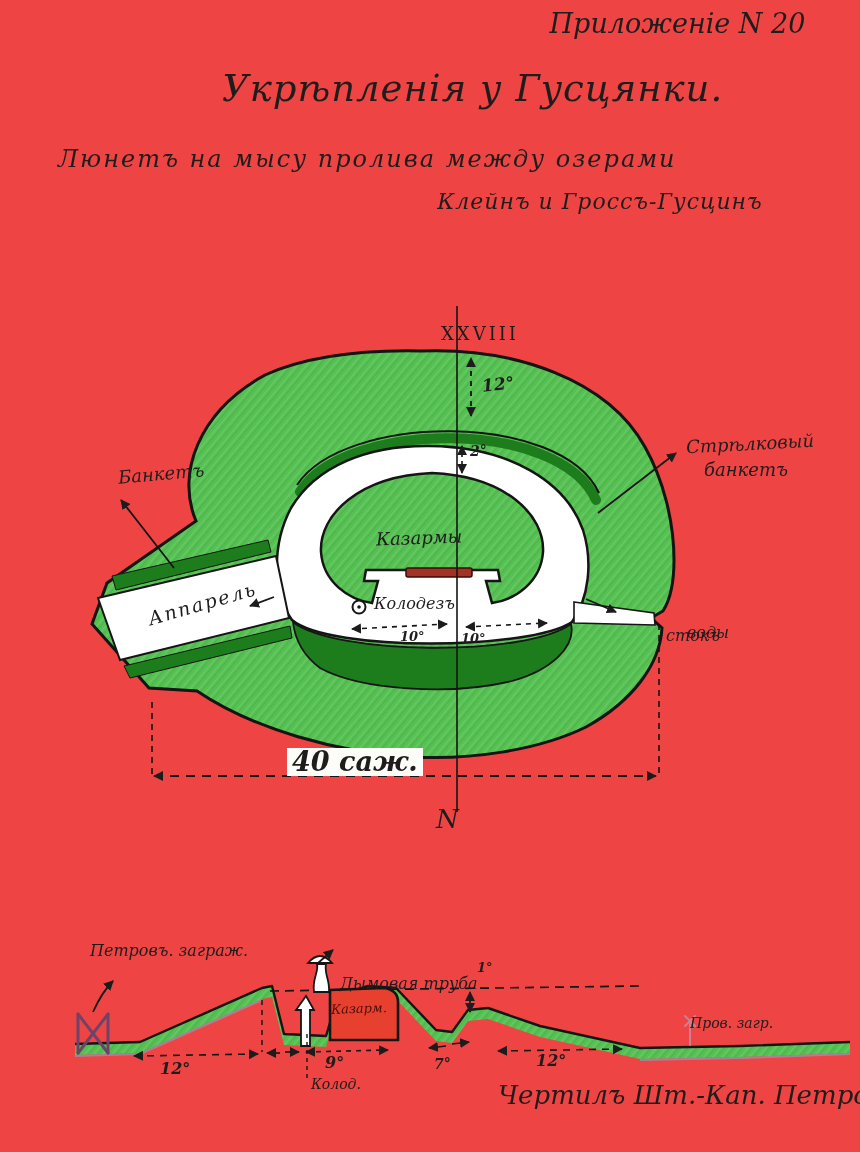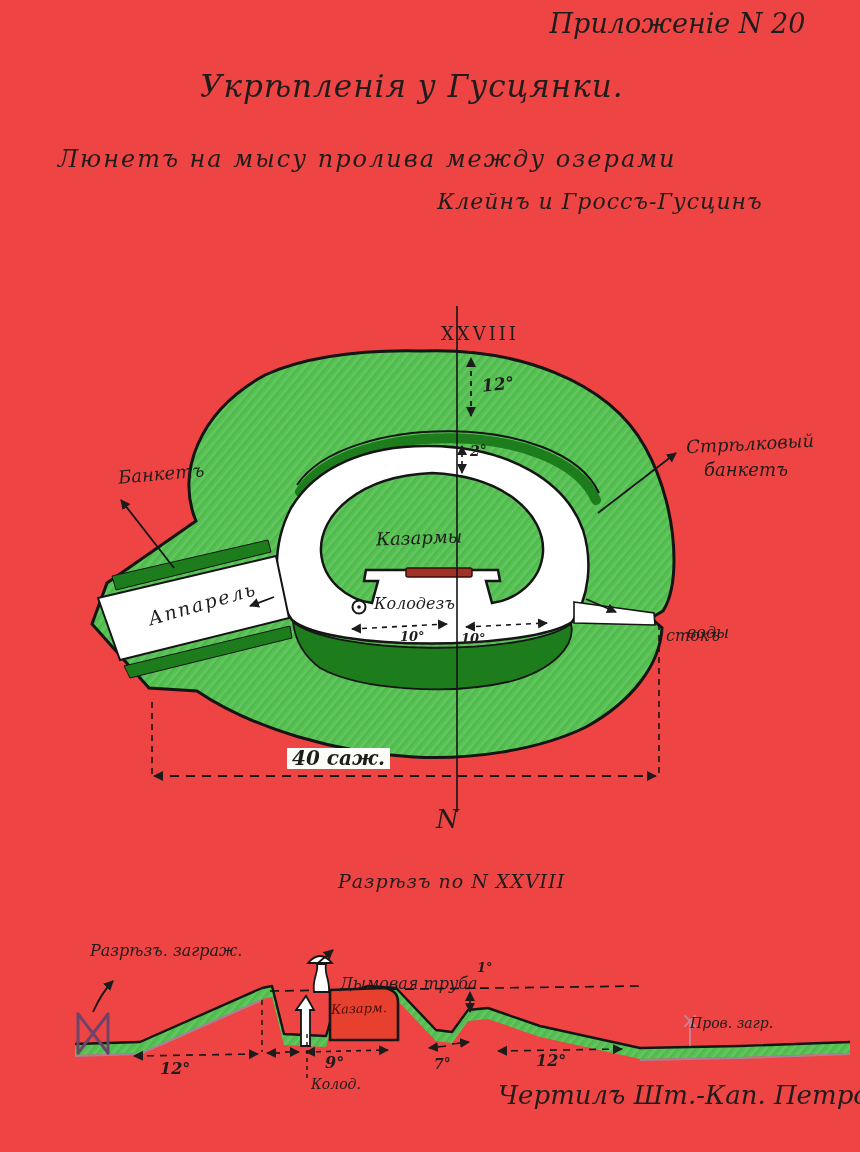--- a/index.html
+++ b/index.html
@@ -123,46 +123,45 @@
     <line x1="285" y1="1052" x2="299" y2="1052" stroke="#151515" stroke-width="1.6" marker-end="url(#ah)"></line>
     <line x1="306" y1="1052" x2="388" y2="1050" stroke="#151515" stroke-width="1.6" stroke-dasharray="5 5" marker-start="url(#ah)" marker-end="url(#ah)"></line>
     <line x1="307" y1="1034" x2="307" y2="1078" stroke="#151515" stroke-width="1.4" stroke-dasharray="4 4"></line>
     <line x1="446" y1="1046" x2="429" y2="1048" stroke="#151515" stroke-width="1.6" marker-end="url(#ah)"></line>
     <line x1="452" y1="1044" x2="469" y2="1042" stroke="#151515" stroke-width="1.6" marker-end="url(#ah)"></line>
     <line x1="498" y1="1051" x2="622" y2="1049" stroke="#151515" stroke-width="1.6" stroke-dasharray="7 6" marker-start="url(#ah)" marker-end="url(#ah)"></line>
   </svg>
 
   <div class="hw" style="left:505px;top:10px;width:345px;text-align:center;font-size:27px;">Приложеніе N 20</div>
 
-  <div class="hw" style="left:200px;top:70px;width:430px;font-size:31px;letter-spacing:1px;">Укрѣпленія у Гусцянки.</div>
+  <div class="hw" style="left:222px;top:70px;width:430px;text-align:center;font-size:37px;letter-spacing:1px;">Укрѣпленія у Гусцянки.</div>
 
   <div class="hw" style="left:58px;top:147px;font-size:24px;letter-spacing:2px;">Люнетъ на мысу пролива между озерами</div>
   <div class="hw" style="left:405px;top:190px;width:390px;text-align:center;font-size:22px;letter-spacing:1px;">Клейнъ и Гроссъ-Гусцинъ</div>
 
   <div class="hw" style="left:441px;top:279px;font-size:18px;letter-spacing:3px;font-style:normal;margin-top:46px;">XXVIII</div>
   <div class="hw" style="left:436px;top:806px;font-size:26px;">N</div>
 
   <div class="hw" style="left:118px;top:465px;font-size:18px;transform:rotate(-5deg);">Банкетъ</div>
   <div class="hw" style="left:686px;top:435px;font-size:18px;transform:rotate(-3deg);">Стрѣлковый</div>
   <div class="hw" style="left:704px;top:461px;font-size:18px;">банкетъ</div>
   <div class="hw" style="left:376px;top:529px;font-size:18px;transform:rotate(-2deg);">Казармы</div>
   <div class="hw" style="left:374px;top:596px;font-size:16px;">Колодезъ</div>
   <div class="hw" style="left:146px;top:610px;font-size:19px;transform:rotate(-16deg);transform-origin:0 0;letter-spacing:2px;">Аппарель</div>
   <div class="hw" style="left:666px;top:600px;font-size:16px;margin-top:28px;">стокъ</div>
   <div class="hw" style="left:687px;top:625px;font-size:16px;">воды</div>
 
   <div class="hw dim" style="left:482px;top:376px;font-size:17px;transform:rotate(-6deg);">12°</div>
   <div class="hw dim" style="left:470px;top:444px;font-size:14px;">2°</div>
   <div class="hw dim" style="left:400px;top:630px;font-size:13px;">10°</div>
   <div class="hw dim" style="left:461px;top:632px;font-size:13px;">10°</div>
-  <div class="hw dim onLine" style="left:287px;top:748px;font-size:20px;">40 саж.</div>
+  <div class="hw dim onLine" style="left:287px;top:748px;font-size:27px;">40 саж.</div>
 
-  <div class="hw" style="left:338px;top:872px;font-size:19px;letter-spacing:1px;">Разрѣзъ по N XXVIII</div>
 
-  <div class="hw" style="left:90px;top:943px;font-size:16px;">Разрѣзъ. заграж.</div>
+  <div class="hw" style="left:90px;top:943px;font-size:16px;">Петровъ. заграж.</div>
   <div class="hw" style="left:340px;top:976px;font-size:16px;">Дымовая труба</div>
   <div class="hw" style="left:331px;top:1002px;font-size:13px;color:#4a0e08;transform:rotate(-2deg);">Казарм.</div>
   <div class="hw" style="left:311px;top:1077px;font-size:14px;">Колод.</div>
   <div class="hw" style="left:690px;top:984px;font-size:14px;margin-top:32px;">Пров. загр.</div>
 
   <div class="hw dim" style="left:477px;top:961px;font-size:13px;">1°</div>
   <div class="hw dim" style="left:160px;top:1061px;font-size:16px;">12°</div>
   <div class="hw dim" style="left:325px;top:1055px;font-size:16px;">9°</div>
   <div class="hw dim" style="left:434px;top:1057px;font-size:14px;">7°</div>
   <div class="hw dim" style="left:536px;top:1053px;font-size:16px;">12°</div>

